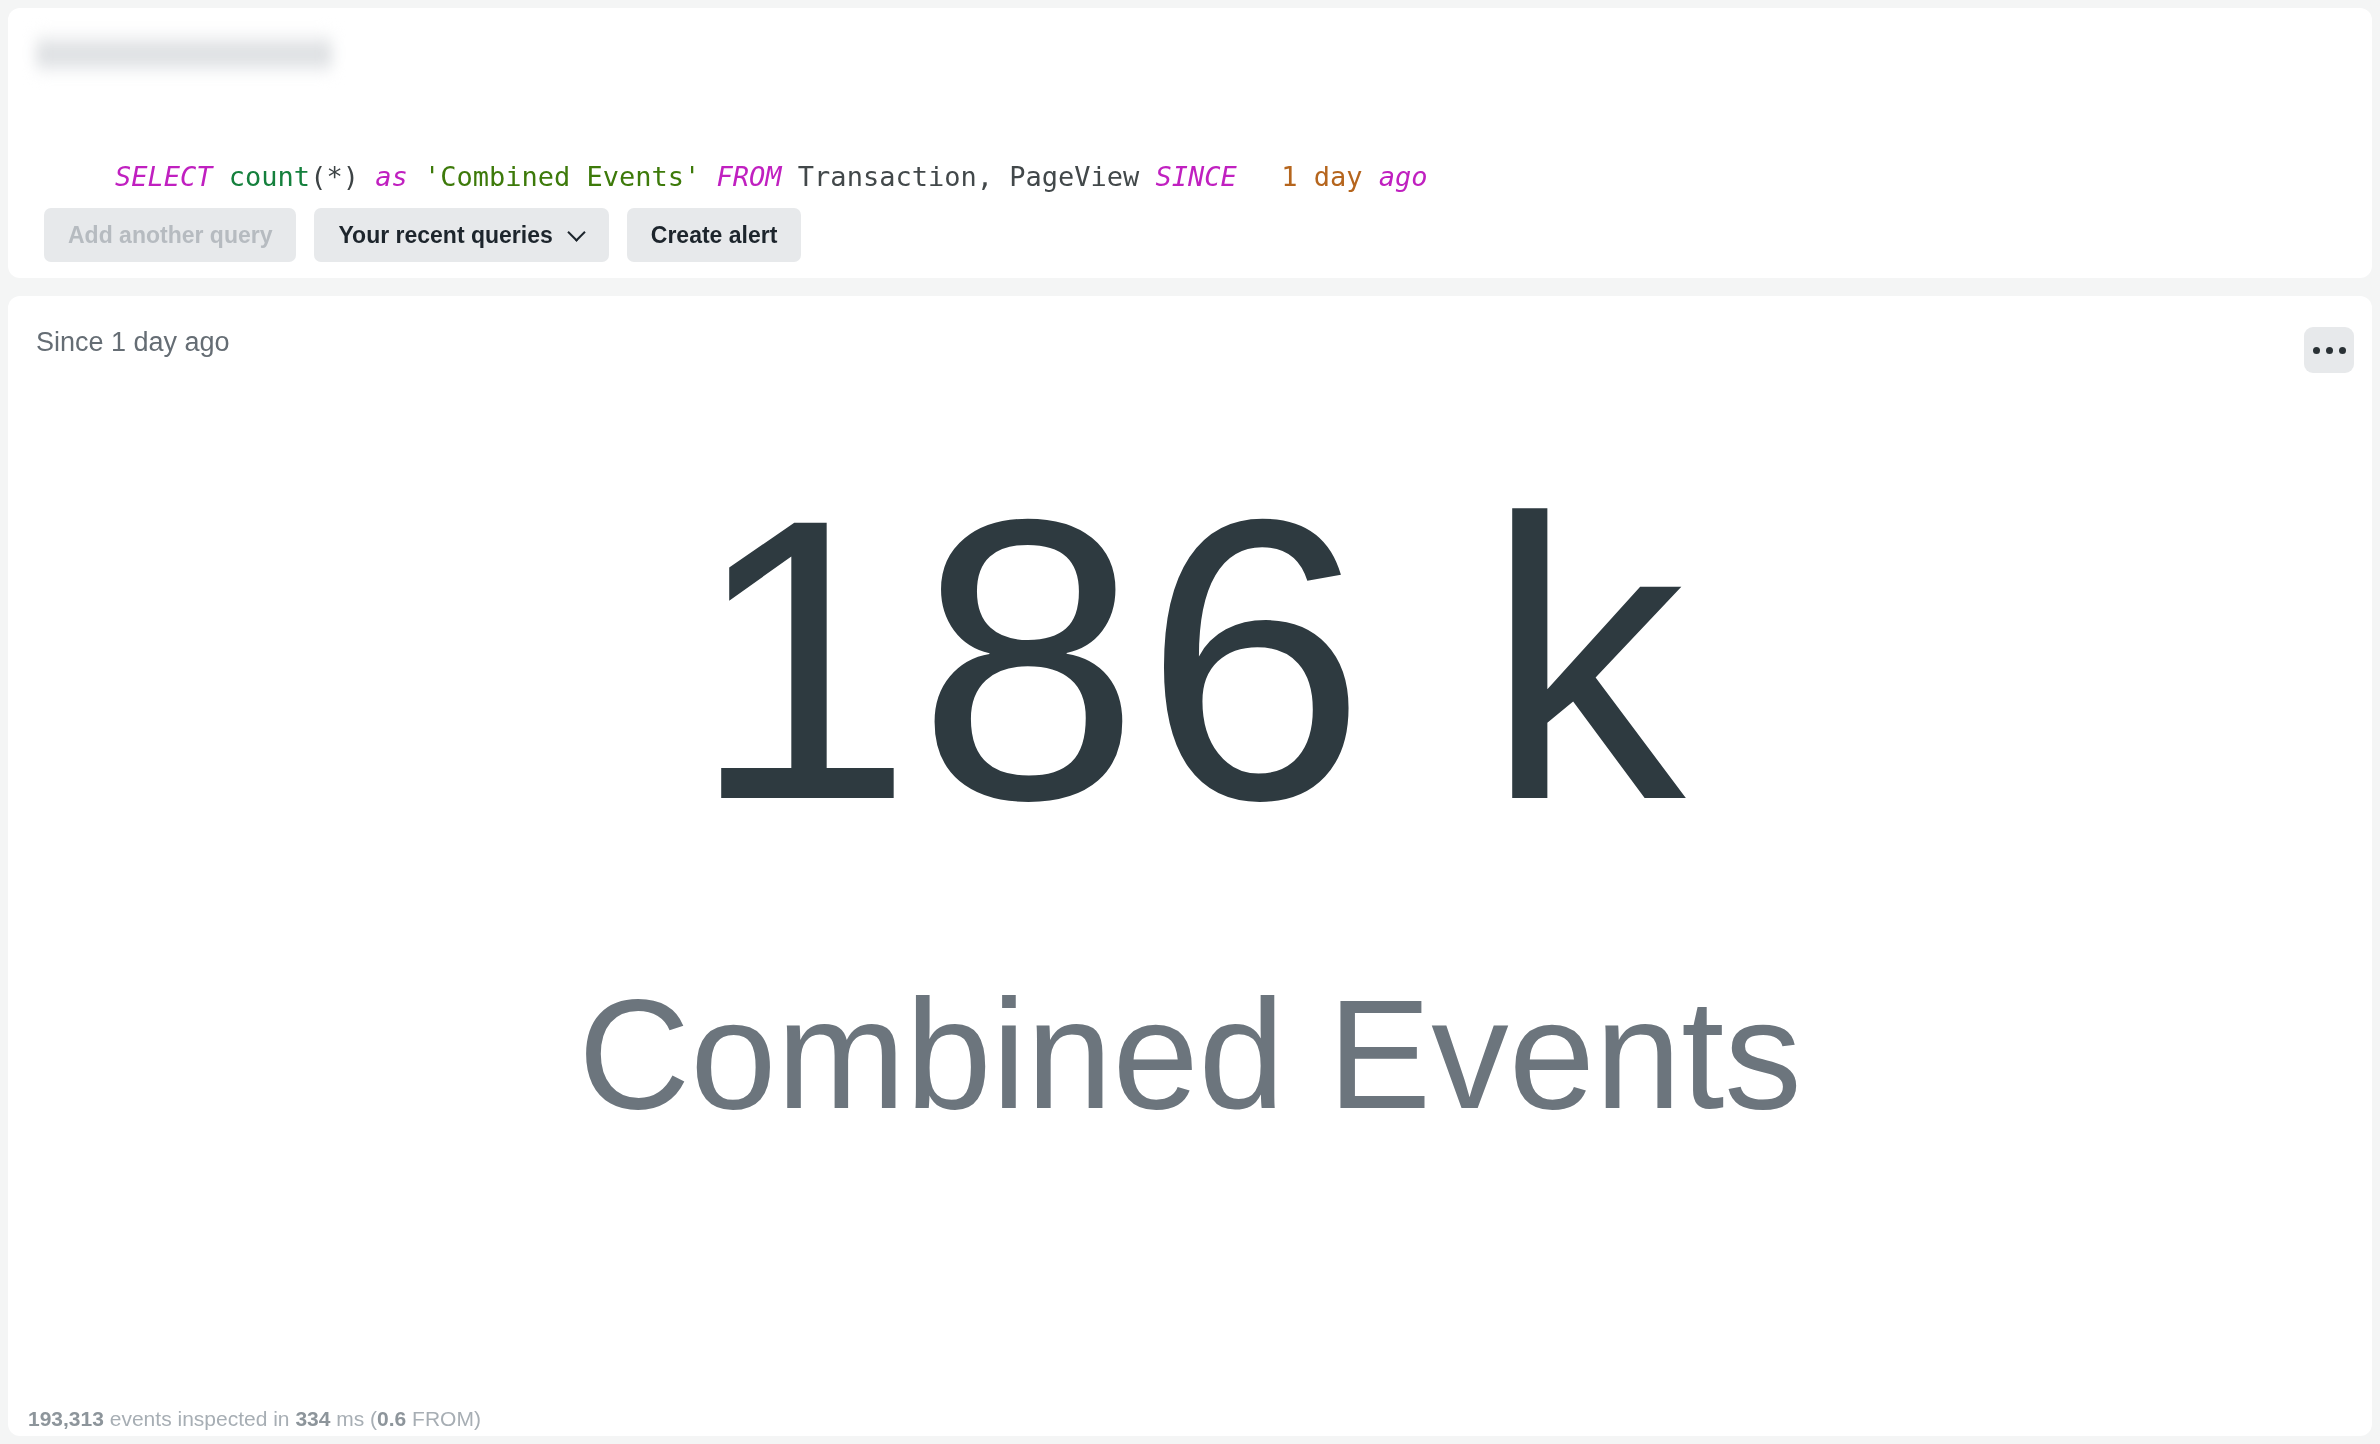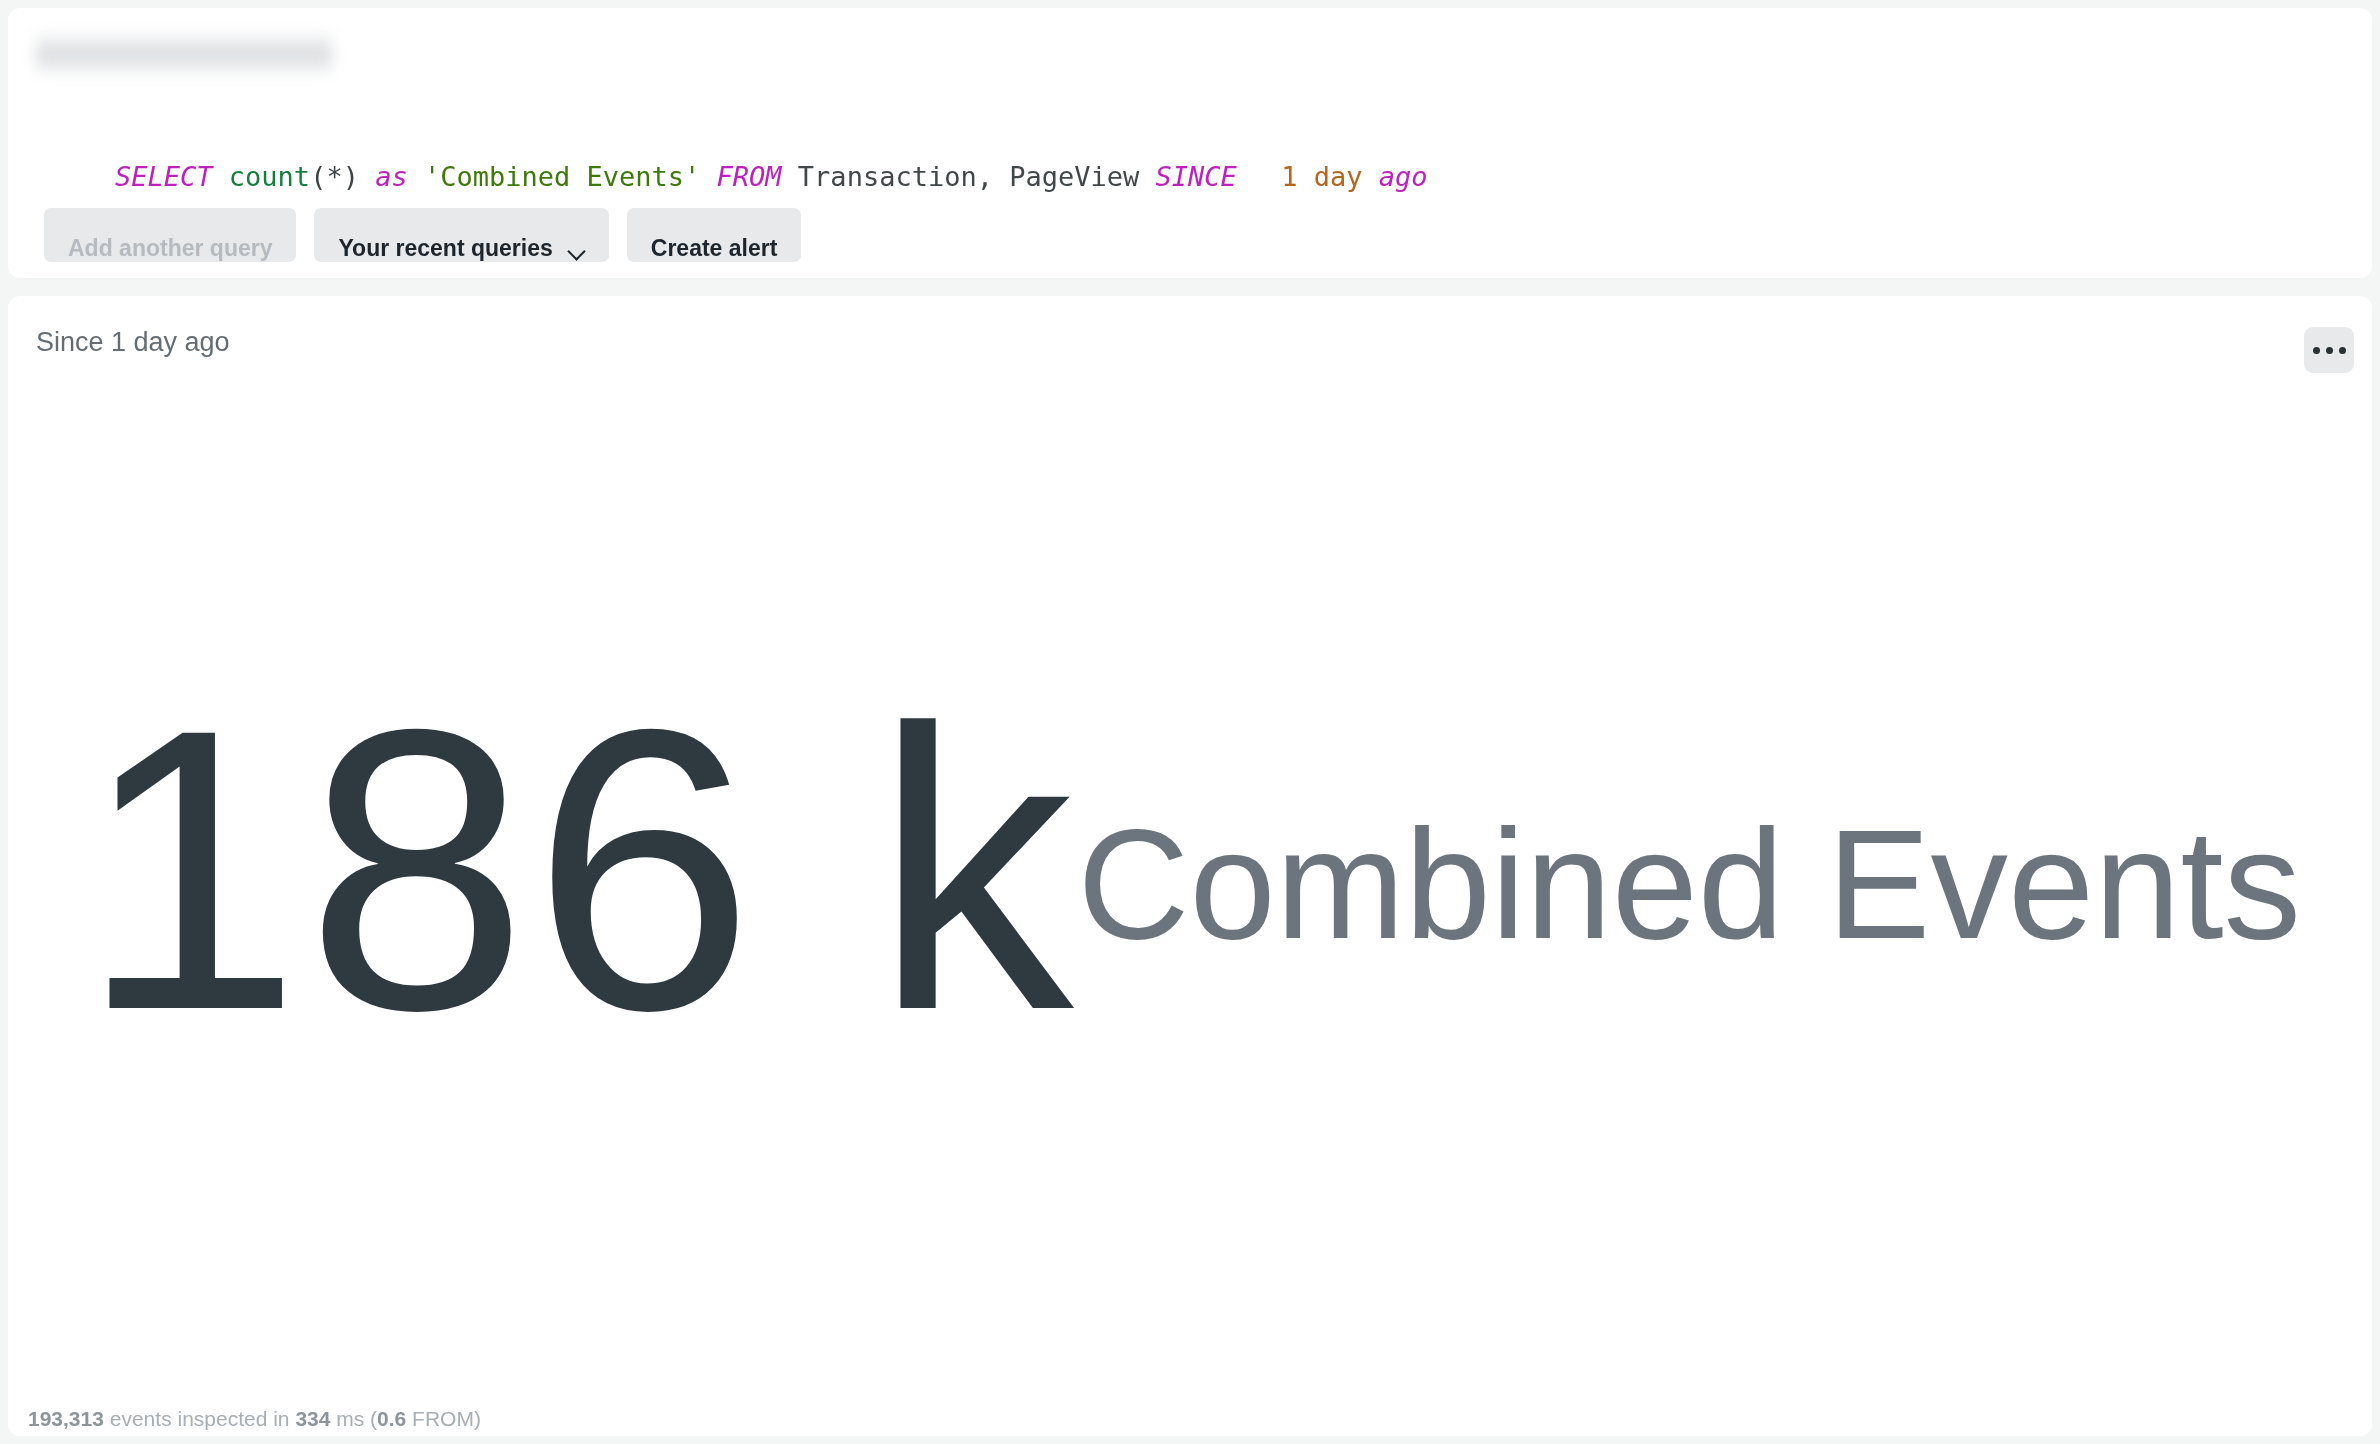--- a/index.html
+++ b/index.html
@@ -72,21 +72,21 @@
     background: #e7e9eb;
     border: none;
     border-radius: 7px;
     height: 54px;
     padding: 0 24px;
     font-family: "Liberation Sans", sans-serif;
     font-size: 23px;
     font-weight: bold;
     color: #1d252c;
     display: inline-flex;
-    align-items: flex-end;
+    align-items: center;
     gap: 16px;
     cursor: pointer;
     white-space: nowrap;
   }
   .btn.disabled {
     color: #b6bbc0;
     cursor: default;
   }
   .chev {
     display: inline-block;
@@ -152,23 +152,23 @@
   }
 
   
   .billboard {
     position: absolute;
     left: 8px;
     top: 380px;
     width: 2364px;
     height: 900px;
     display: flex;
-    flex-direction: row;
-    align-items: center;
-    justify-content: center;
+    flex-direction: column;
+    align-items: center;
+    justify-content: flex-start;
     pointer-events: none;
   }
   .bb-value {
     font-family: "Liberation Sans", sans-serif;
     font-size: 400px;
     line-height: 400px;
     font-weight: normal;
     color: #2e3a40;
     letter-spacing: 4px;
     margin-top: 80px;

